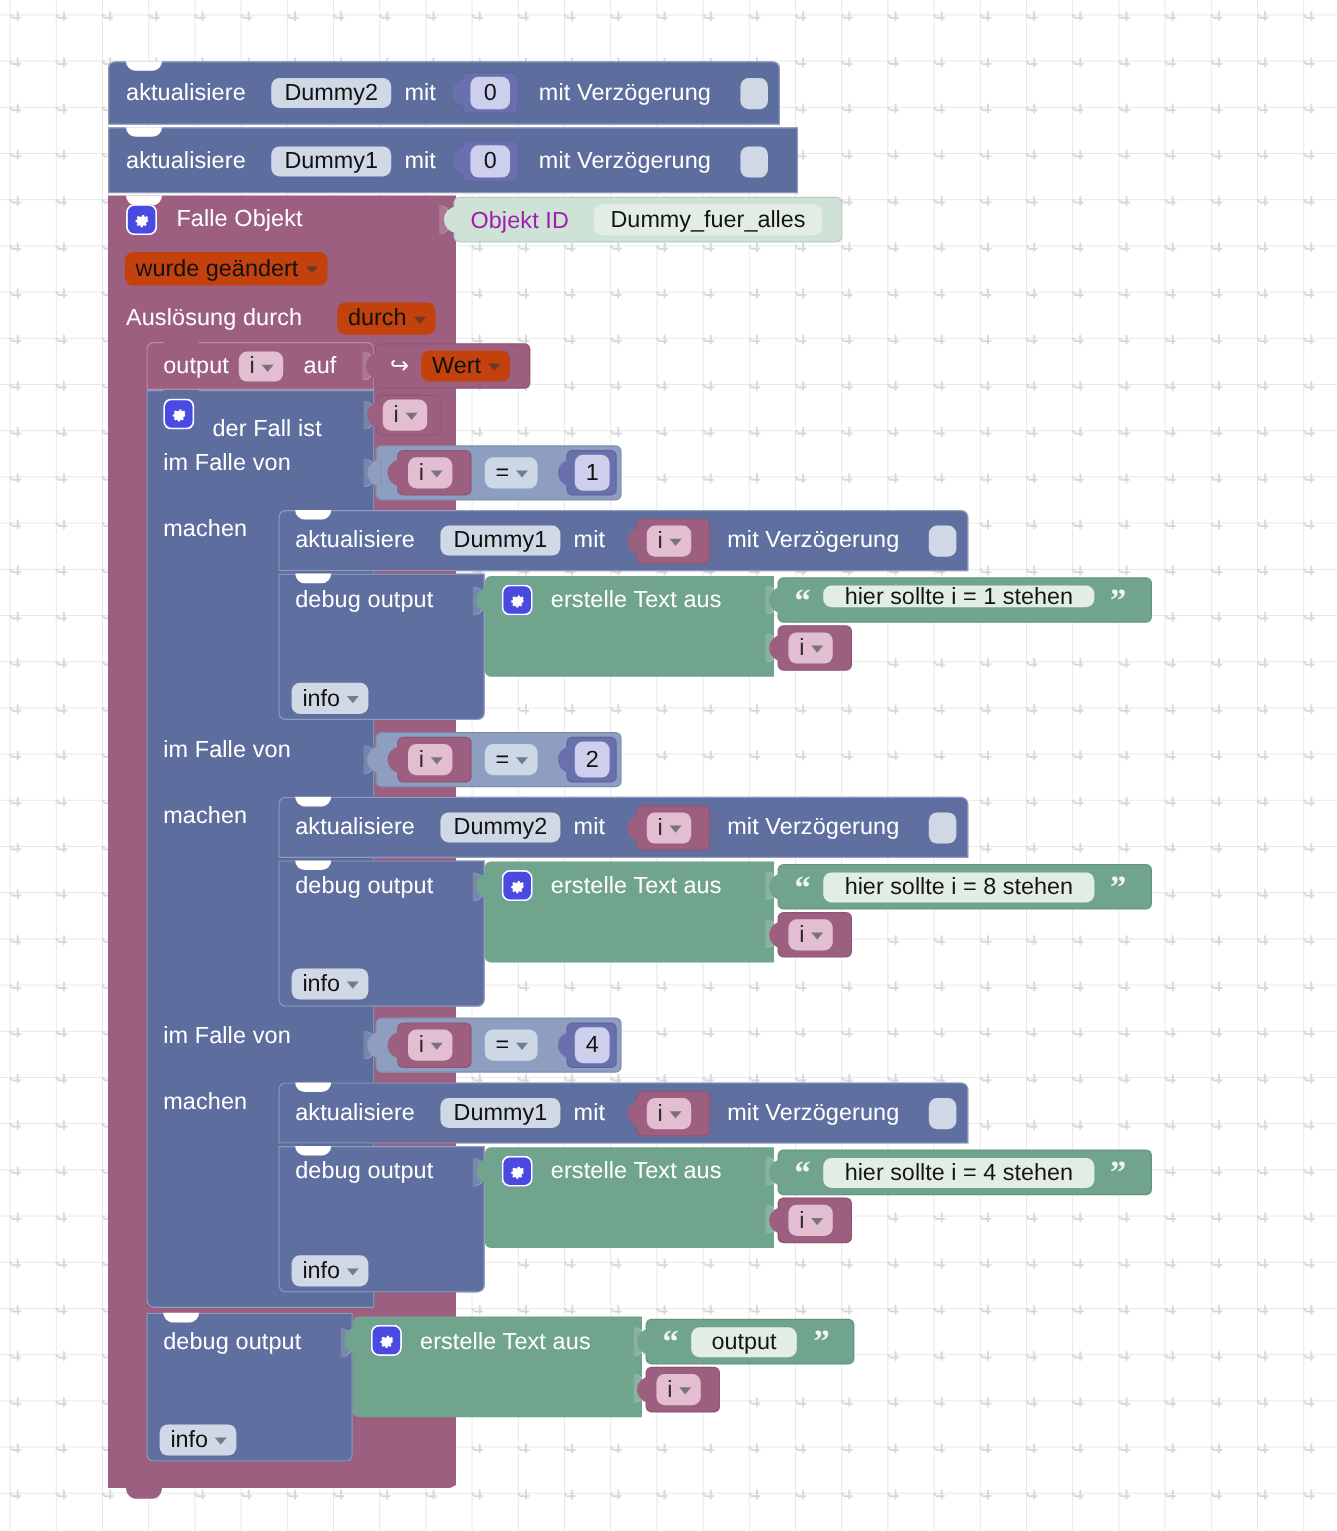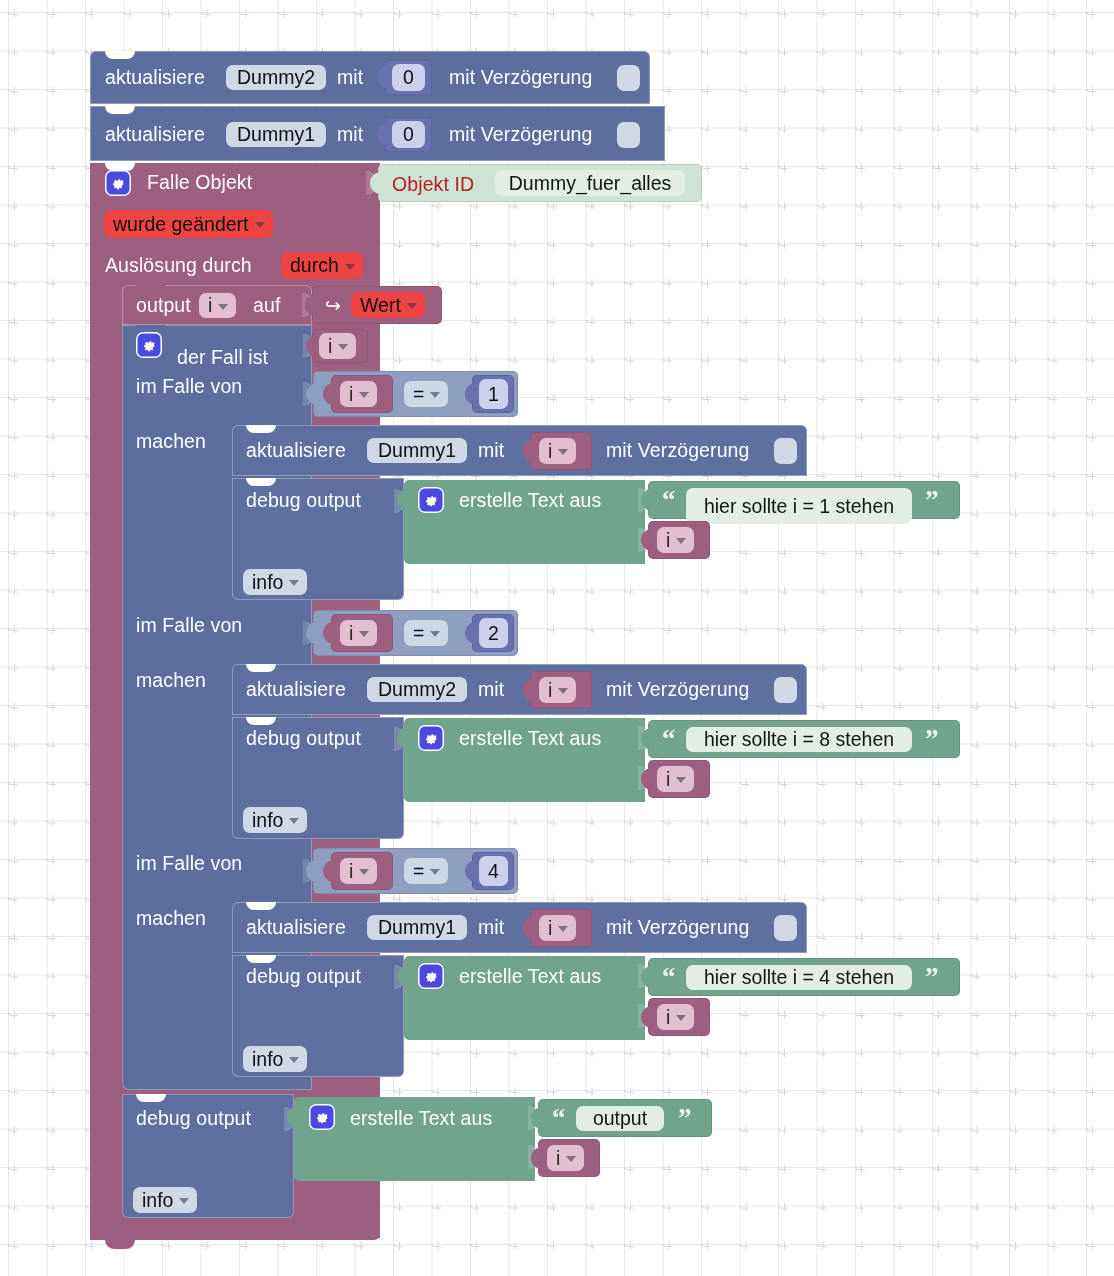--- a/index.html
+++ b/index.html
@@ -60,21 +60,21 @@
 
   
   .field{
     position:absolute;box-sizing:border-box;border-radius:7px;
     background:#cfd8e4;color:#101010;font-size:19.5px;
     display:flex;align-items:center;justify-content:center;
     white-space:nowrap;padding:0 9px;
   }
   .field.lav{background:#ccd0ec;}
   .field.rose{background:#e3bed0;color:#2a2a2a;}
-  .field.rose2{background:#ef4444;}
+  .field.rose2{background:#c2410c;}
   .field.grn{background:#e2eee4;color:#141414;}
   .field.cmp{background:#ccd8e6;}
   .field.dd{padding-right:24px;}
   .field.dd::after{
     content:"";position:absolute;right:8px;top:50%;
     width:0;height:0;margin-top:-2px;
     border-left:5px solid transparent;border-right:5px solid transparent;
     border-top:6px solid rgba(40,50,70,.55);
   }
 
@@ -164,21 +164,21 @@
         <path d="M12 8a4 4 0 100 8 4 4 0 000-8zm0 6a2 2 0 110-4 2 2 0 010 4zm9.4-2.1l-1.9-.4a7.6 7.6 0 00-.6-1.5l1.1-1.6-1.9-1.9-1.6 1.1a7.6 7.6 0 00-1.5-.6l-.4-1.9h-2.6l-.4 1.9c-.5.1-1 .3-1.5.6L6.5 6.5 4.6 8.4l1.1 1.6c-.3.5-.5 1-.6 1.5l-1.9.4v2.6l1.9.4c.1.5.3 1 .6 1.5l-1.1 1.6 1.9 1.9 1.6-1.1c.5.3 1 .5 1.5.6l.4 1.9h2.6l.4-1.9c.5-.1 1-.3 1.5-.6l1.6 1.1 1.9-1.9-1.1-1.6c.3-.5.5-1 .6-1.5l1.9-.4v-2.6z"></path>
       </svg>
   </div>
   <div class="lbl" style="left:147px;top:173px;">Falle Objekt</div>
 
   <div class="socket" style="left:366px;top:171px;"></div>
   <div class="blk c-greenL edge-dark" style="left:378px;top:164px;width:324px;height:38px;border-radius:5px;"></div>
   <div class="plug" style="left:370px;top:172px;">
       <span style="position:absolute;left:0;top:0;width:11px;height:22px;border-radius:11px 0 0 11px;background:#cfe2d6;"></span>
     </div>
-  <div class="lbl muted" style="left:392px;top:175px;color:#b91c1c;">Objekt ID</div>
+  <div class="lbl muted" style="left:392px;top:175px;color:#a21caf;">Objekt ID</div>
   <div class="field grn" style="left:495px;top:170px;height:26px;min-width:190px;">Dummy_fuer_alles</div>
 
   <div class="field rose2 dd" style="left:104px;top:210px;height:28px;min-width:160px;justify-content:flex-start;">wurde geändert</div>
 
   <div class="lbl" style="left:105px;top:256px;">Auslösung durch</div>
   <div class="field rose2 dd" style="left:281px;top:252px;height:27px;min-width:62px;justify-content:flex-start;">durch</div>
 
   <div class="blk c-maroon edge-blue" style="left:122px;top:285px;width:190px;height:40px;border-radius:6px 6px 0 0;"></div>
   <div class="notch" style="left:136px;top:285px;background:#9d5f80;"></div>
   <div class="lbl" style="left:136px;top:296px;">output</div>
@@ -245,21 +245,21 @@
     <svg viewBox="0 0 24 24" fill="#ffffff">
         <path d="M12 8a4 4 0 100 8 4 4 0 000-8zm0 6a2 2 0 110-4 2 2 0 010 4zm9.4-2.1l-1.9-.4a7.6 7.6 0 00-.6-1.5l1.1-1.6-1.9-1.9-1.6 1.1a7.6 7.6 0 00-1.5-.6l-.4-1.9h-2.6l-.4 1.9c-.5.1-1 .3-1.5.6L6.5 6.5 4.6 8.4l1.1 1.6c-.3.5-.5 1-.6 1.5l-1.9.4v2.6l1.9.4c.1.5.3 1 .6 1.5l-1.1 1.6 1.9 1.9 1.6-1.1c.5.3 1 .5 1.5.6l.4 1.9h2.6l.4-1.9c.5-.1 1-.3 1.5-.6l1.6 1.1 1.9-1.9-1.1-1.6c.3-.5.5-1 .6-1.5l1.9-.4v-2.6z"></path>
       </svg>
   </div>
   <div class="lbl" style="left:459px;top:491px;">erstelle Text aus</div>
   <div class="socket" style="left:638px;top:488px;"></div>
 
   <div class="blk c-green edge-dark" style="left:648px;top:481px;width:312px;height:38px;border-radius:5px;"></div>
   <div class="plug g" style="left:641px;top:489px;"></div>
   <div class="quote" style="left:662px;top:487px;">“</div>
-  <div class="field grn" style="left:686px;top:488px;height:36px;min-width:226px;">hier sollte i = 1 stehen</div>
+  <div class="field grn" style="left:686px;top:488px;height:18px;min-width:226px;">hier sollte i = 1 stehen</div>
   <div class="quote" style="left:925px;top:487px;">”</div>
 
   <div class="socket" style="left:638px;top:528px;"></div>
   <div class="blk c-maroon edge-dark" style="left:648px;top:521px;width:62px;height:38px;border-radius:5px;"></div>
   <div class="plug m" style="left:641px;top:529px;"></div>
   <div class="field rose dd" style="left:657px;top:527px;height:26px;min-width:26px;justify-content:flex-start;">i</div>
 
   <div class="lbl" style="left:136px;top:616px;">im Falle von</div>
   <div class="socket" style="left:303px;top:621px;"></div>
   <div class="blk c-cmp edge-dark" style="left:313px;top:610px;width:205px;height:46px;border-radius:5px;"></div>

